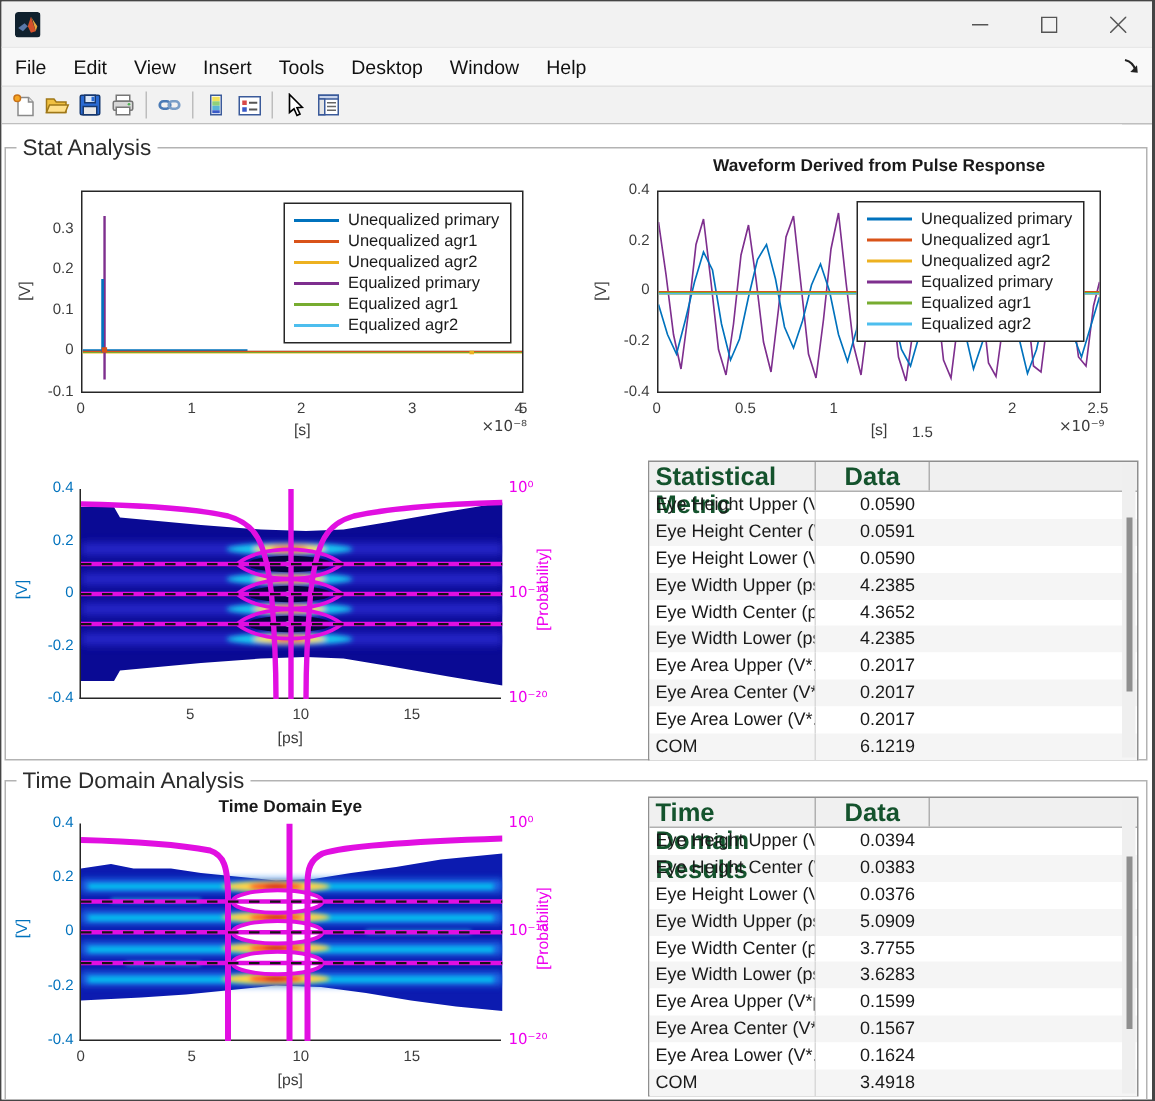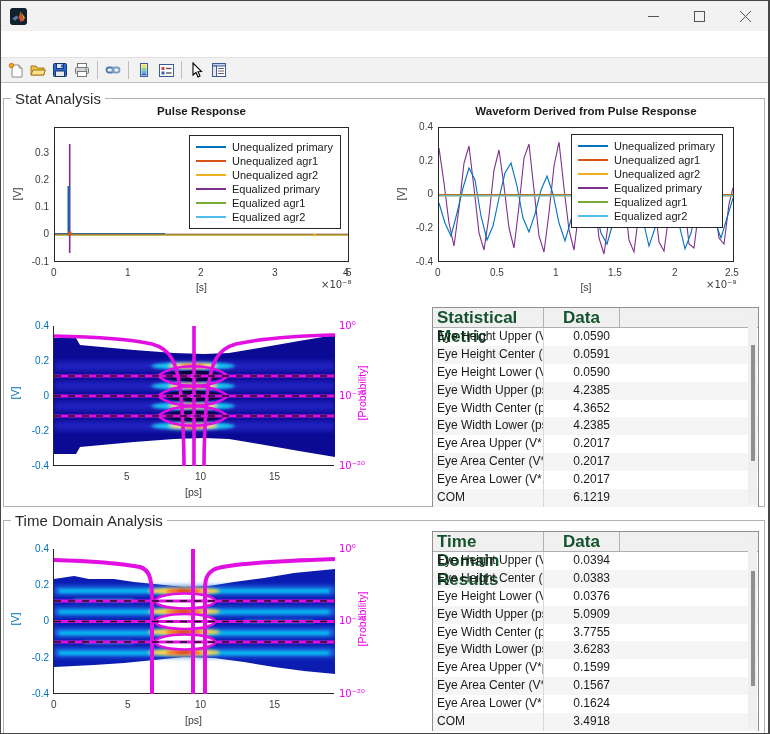--- a/index.html
+++ b/index.html
@@ -84,20 +84,36 @@
           </svg>
       </span>
       <span class="win-btn">
         <svg width="11" height="11" viewBox="0 0 11 11">
             <path d="M0,0 L11,11 M11,0 L0,11" stroke="#555" stroke-width="1"></path>
           </svg>
       </span>
     </div>
   </div>
 
+  <div class="menubar">
+    <span class="menu-item">File</span>
+    <span class="menu-item">Edit</span>
+    <span class="menu-item">View</span>
+    <span class="menu-item">Insert</span>
+    <span class="menu-item">Tools</span>
+    <span class="menu-item">Desktop</span>
+    <span class="menu-item">Window</span>
+    <span class="menu-item">Help</span>
+    <span class="dock-icon">
+      <svg width="11" height="11" viewBox="0 0 11 11">
+          <path d="M1,1 C5,2 7,4 8,8" stroke="#222" stroke-width="1.4" fill="none"></path>
+          <path d="M9.5,9.5 L4.5,9 L9,4.5 Z" fill="#222"></path>
+        </svg>
+    </span>
+  </div>
 
   <div class="toolbar">
     <span class="tool-btn">
       <svg width="17" height="17" viewBox="0 0 17 17">
           <path d="M4,3 L11,3 L14,6 L14,15 L4,15 Z" fill="#fff" stroke="#8a8a8a"></path>
           <path d="M11,3 L11,6 L14,6" fill="#e8e8e8" stroke="#8a8a8a"></path>
           <circle cx="3.5" cy="3.5" r="2.2" fill="#f6a623" stroke="#c87117"></circle>
         </svg>
     </span>
     <span class="tool-btn">
@@ -165,21 +181,20 @@
         </svg>
     </span>
   </div>
 
   <div class="content">
 
     <div class="panel" style="left:2px; top:15px; width:762px; height:409px;">
       <span class="panel-label">Stat Analysis</span>
     </div>
 
-    <div class="plot-title" style="left:53px; top:22px; width:295px;">Pulse Response</div>
     <div class="plotbox" style="left:53px; top:44px; width:295px; height:135px;">
       <svg width="293" height="133" viewBox="0 0 293 133">
         <line x1="0" y1="106.5" x2="293" y2="106.5" stroke="#4DBEEE" stroke-width="1.4"></line>
         <line x1="0" y1="105.6" x2="110" y2="105.6" stroke="#0072BD" stroke-width="1.4"></line>
         <line x1="0" y1="107.2" x2="293" y2="107.2" stroke="#EDB120" stroke-width="1"></line>
         <line x1="0" y1="106.9" x2="293" y2="106.9" stroke="#77AC30" stroke-width="0.8"></line>
         <line x1="0" y1="106.2" x2="293" y2="106.2" stroke="#D95319" stroke-width="0.8"></line>
         <line x1="14.7" y1="16" x2="14.7" y2="125" stroke="#7E2F8E" stroke-width="1.6"></line>
         <line x1="13.4" y1="58" x2="13.4" y2="107" stroke="#0072BD" stroke-width="1.8"></line>
         <rect x="12.8" y="103.5" width="3.6" height="3.6" fill="#D95319"></rect>
@@ -241,21 +256,21 @@
     </div>
     <div class="tick right-align" style="left:407px; top:38px; width:25px;">0.4</div>
     <div class="tick right-align" style="left:407px; top:72px; width:25px;">0.2</div>
     <div class="tick right-align" style="left:407px; top:105px; width:25px;">0</div>
     <div class="tick right-align" style="left:407px; top:139px; width:25px;">-0.2</div>
     <div class="tick right-align" style="left:407px; top:173px; width:25px;">-0.4</div>
     <div class="ylab" style="left:388px; top:105px; width:24px; text-align:center;">[V]</div>
     <div class="tick" style="left:434px; top:184px;">0</div>
     <div class="tick" style="left:489px; top:184px;">0.5</div>
     <div class="tick" style="left:552px; top:184px;">1</div>
-    <div class="tick" style="left:607px; top:184px;">1.5</div>
+    <div class="tick" style="left:607px; top:200px;">1.5</div>
     <div class="tick" style="left:671px; top:184px;">2</div>
     <div class="tick" style="left:724px; top:184px;">2.5</div>
     <div class="xlab" style="left:437px; top:198px; width:296px;">[s]</div>
     <div class="exp" style="left:705px; top:196px;">×10⁻⁹</div>
     <div class="legend" style="left:570px; top:51px; width:152px; height:94px;">
       <div class="legend-row">
           <span class="legend-line c0"></span>
           <span class="legend-text">Unequalized primary</span>
         </div>
       <div class="legend-row">
@@ -397,20 +412,21 @@
         </div>
       <div class="scrollbar" style="right:1px;">
           <div class="thumb" style="top:36px; height:116px;"></div>
         </div>
     </div>
 
     <div class="panel" style="left:2px; top:437px; width:762px; height:214px;">
       <span class="panel-label">Time Domain Analysis</span>
     </div>
 
+    <div class="plot-title" style="left:52px; top:449px; width:281px;">Time Domain Eye</div>
     <div class="abs" style="left:52px; top:466px; width:281px; height:145px; border-left:1px solid #262626; border-bottom:1px solid #262626;">
       <svg width="281" height="145" viewBox="0 0 281 145">
         <defs>
           <filter id="b3" x="-30%" y="-30%" width="160%" height="160%">
               <feGaussianBlur stdDeviation="1.4"></feGaussianBlur>
             </filter>
           <filter id="b4" x="-30%" y="-30%" width="160%" height="160%">
               <feGaussianBlur stdDeviation="2.6"></feGaussianBlur>
             </filter>
         </defs>

